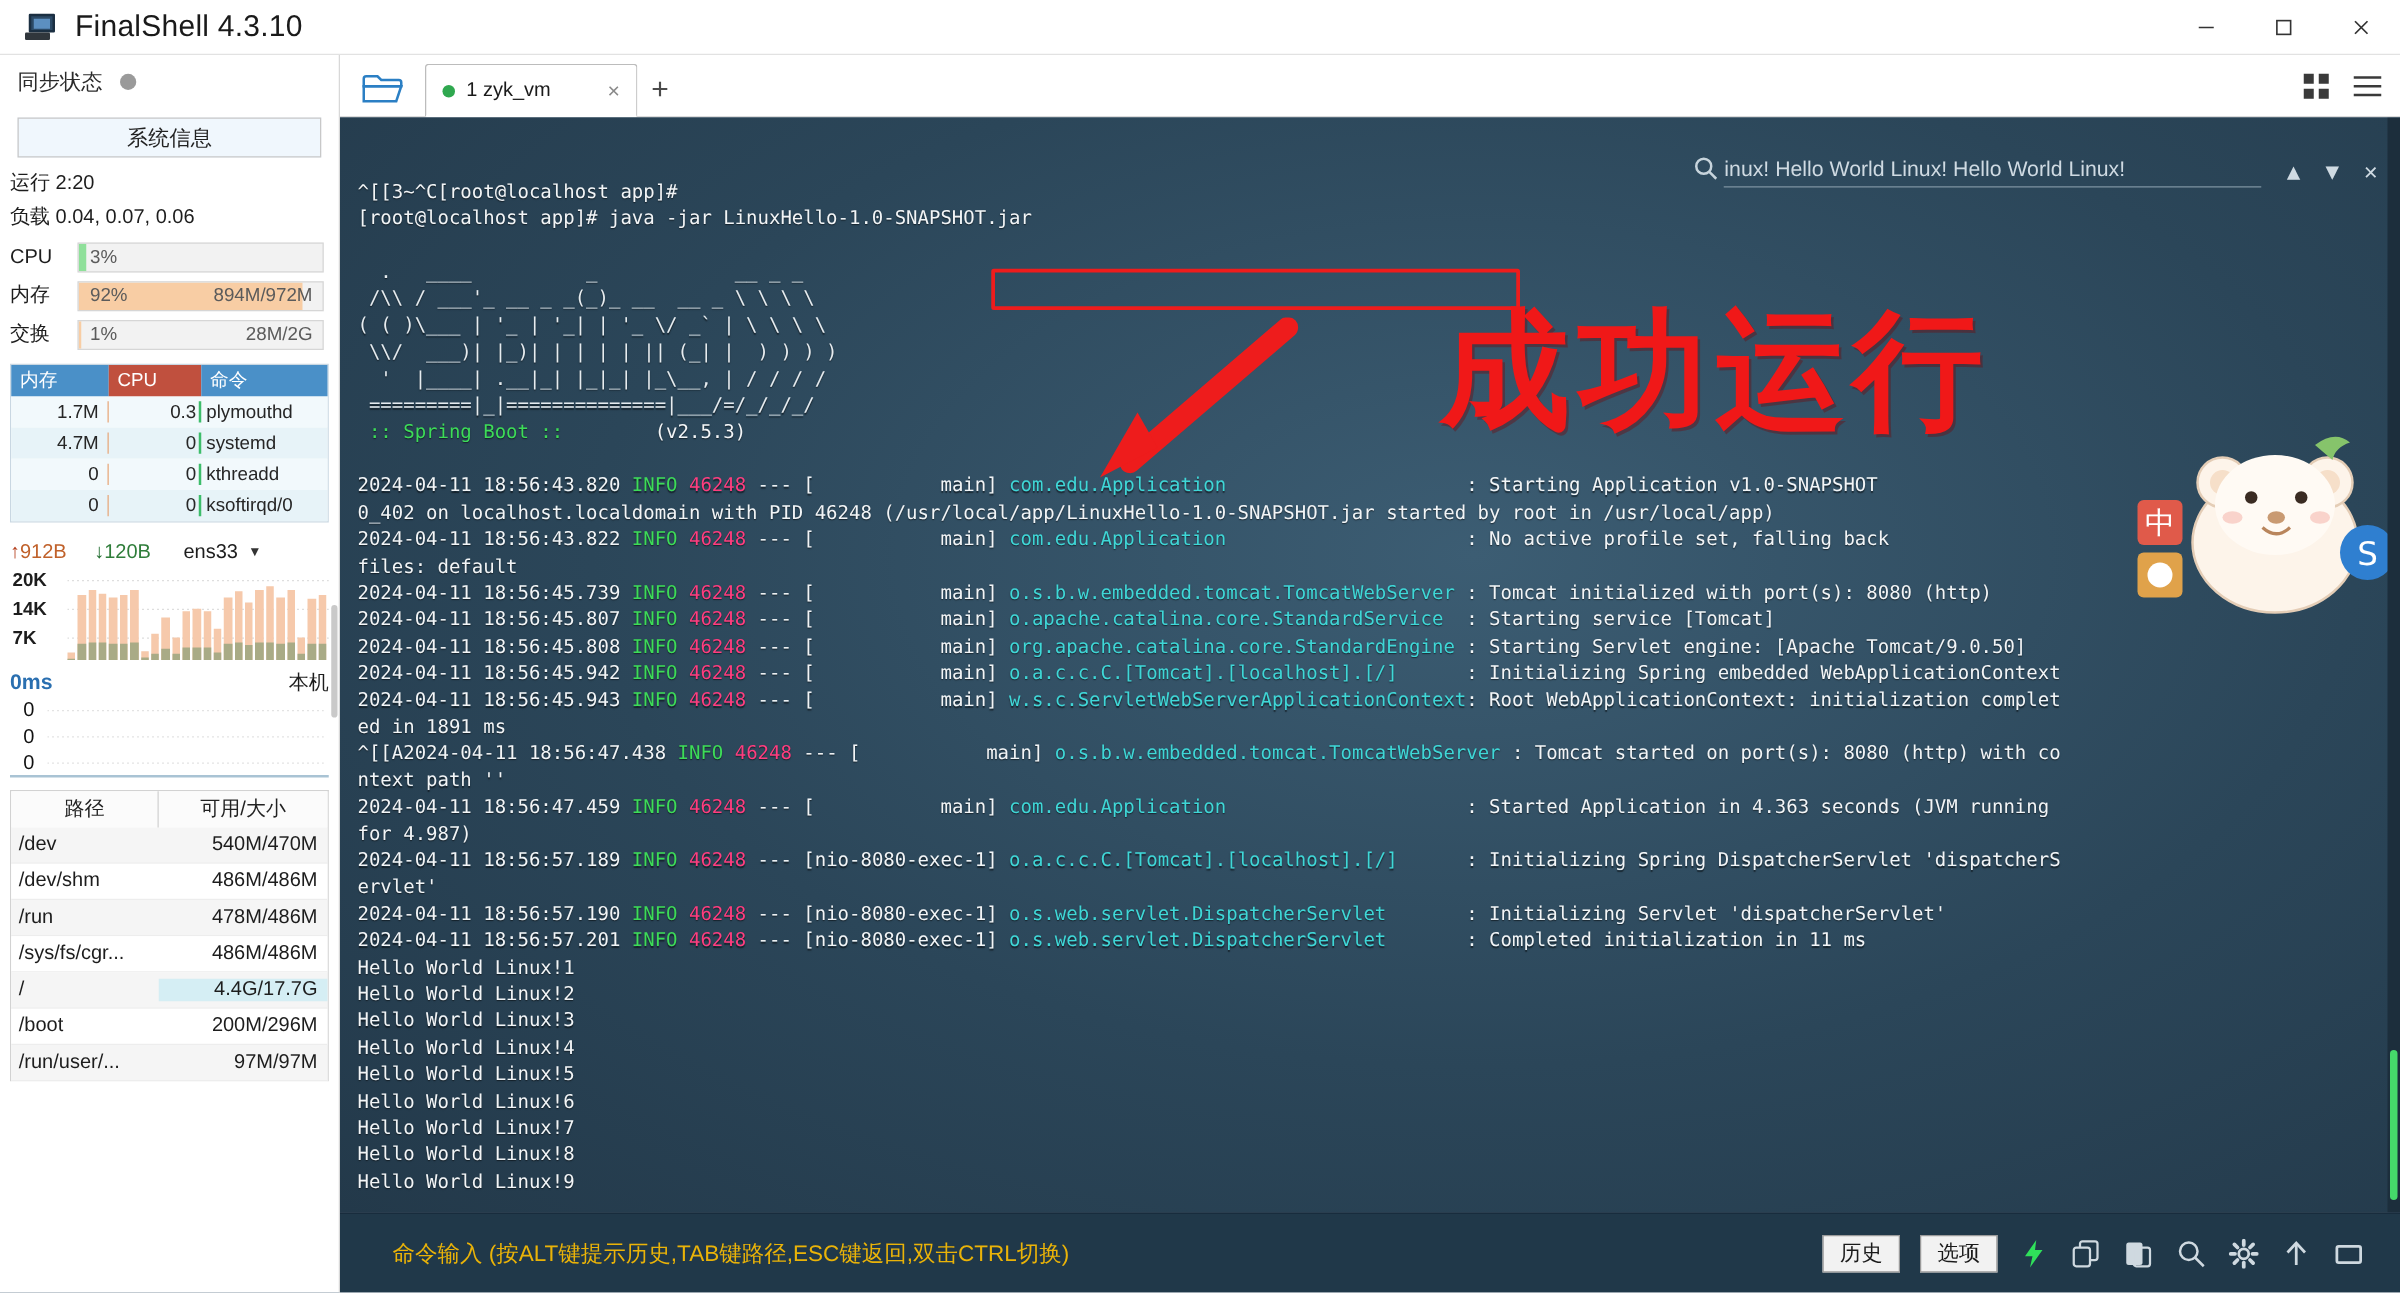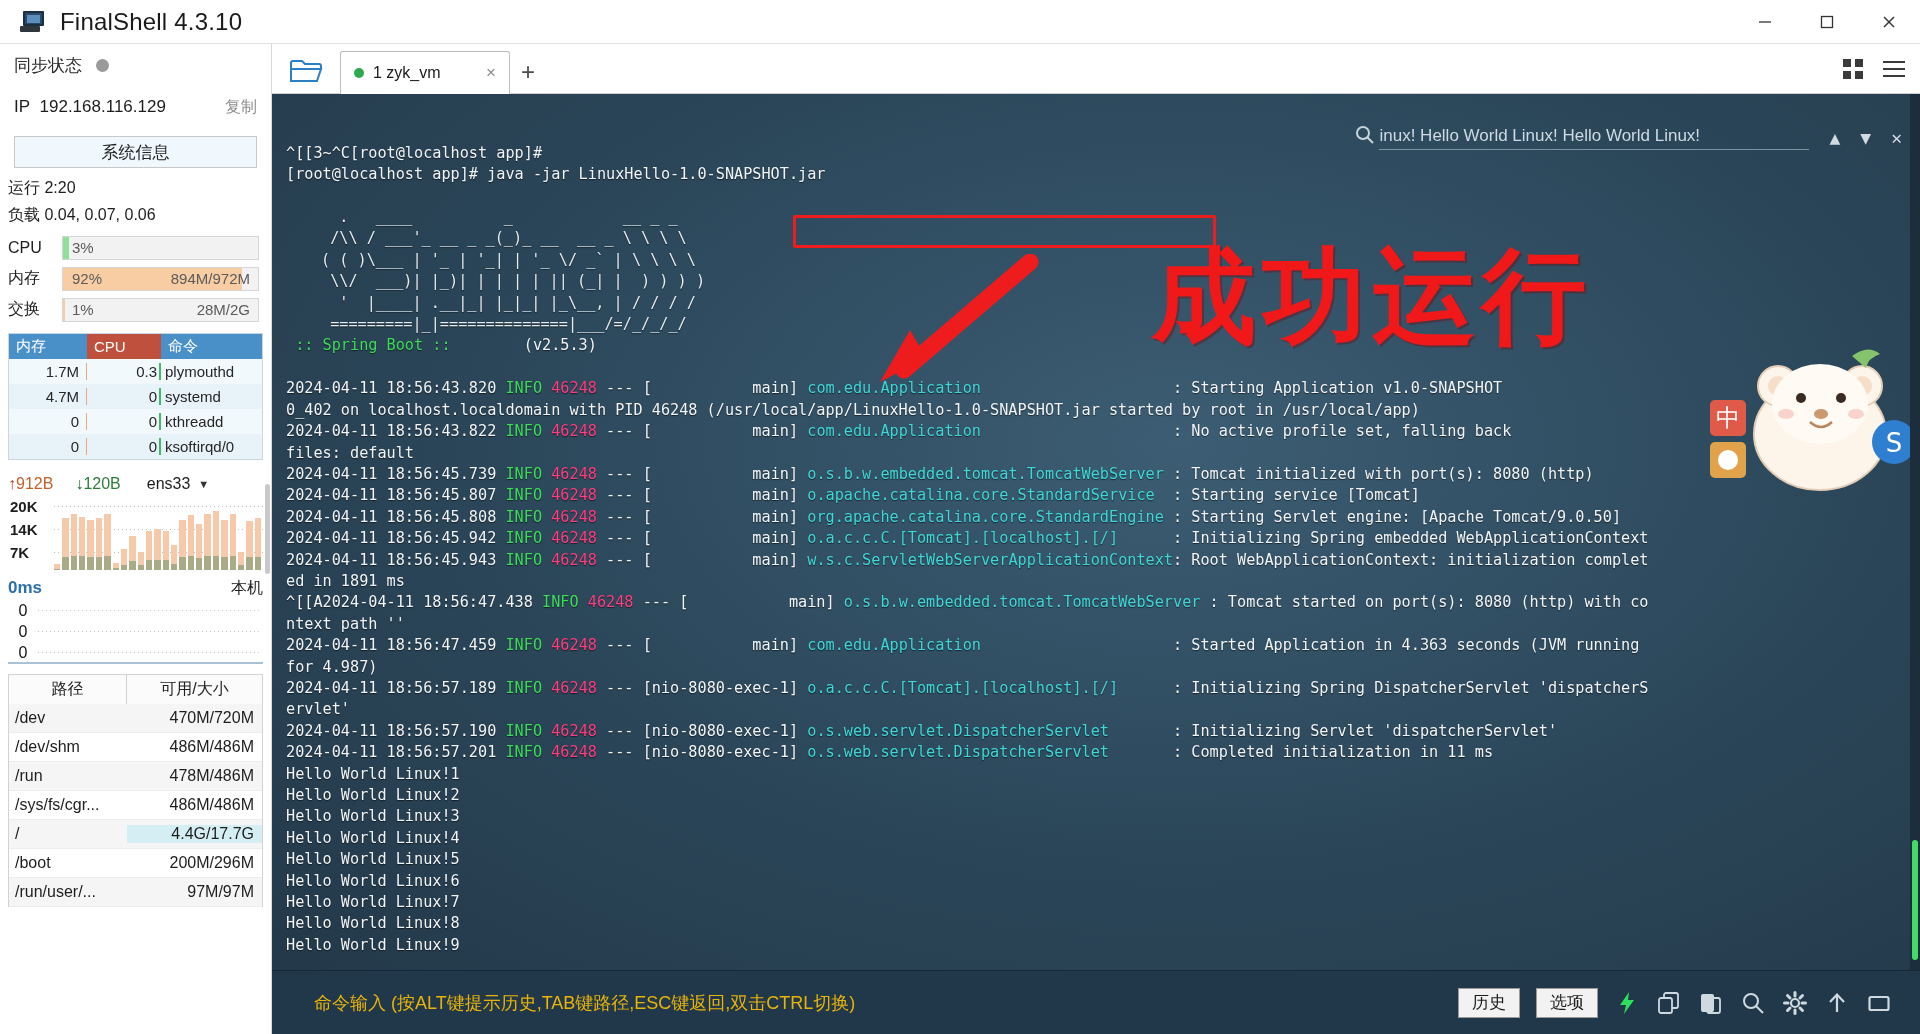--- a/index.html
+++ b/index.html
@@ -176,21 +176,21 @@
     line-height: 21.4px;
     padding: 6px 0 0 14px;
     color: #eef2f5;
     white-space: pre;
   }
   #terminal .ln { text-shadow: 0 1px 1px rgba(0,0,0,.55); }
   .c-white { color: #f2f5f7; }
   .c-green { color: #3ddc58; }
   .c-pink  { color: #ff3d7f; margin-top: 46px; }
   .c-cyan  { color: #3fd7d7; }
-  .c-dim   { color: #e6ecf0; margin-left: 35px; }
+  .c-dim   { color: #e6ecf0; }
 
   
   #term-search {
     position: absolute; right: 10px; top: 6px;
     display: flex; align-items: center; gap: 0;
     padding: 4px 8px;
   }
   #term-search .sicon { color: #c7d4dc; font-size: 20px; margin-right: 4px; }
   #term-search .sinput {
     width: 430px; font-family: "Liberation Sans", sans-serif; font-size: 17px;
@@ -267,24 +267,20 @@
 
 <div id="root">
 
   <div id="sidebar">
 
     <div class="sb-row" id="sync-row">
       <span id="sync-label">同步状态</span>
       <span id="sync-dot"></span>
     </div>
 
-    <div class="sb-row" id="ip-row">
-      <span id="ip-text"><span>IP</span>&nbsp;&nbsp;<span>192.168.116.129</span></span>
-      <span id="ip-copy">复制</span>
-    </div>
 
     <div id="sysinfo-btn">系统信息</div>
 
     <div id="uptime-row">运行 2:20</div>
     <div id="load-row">负载 0.04, 0.07, 0.06</div>
 
     <div id="meters">
         <div class="meter-row">
           <div class="meter-label">CPU</div>
           <div class="meter-bar">
@@ -458,21 +454,21 @@
     </div>
 
     <div id="disk-table">
       <div id="disk-head">
         <div class="c0">路径</div>
         <div class="c1">可用/大小</div>
       </div>
       <div id="disk-body">
           <div class="disk-row">
             <div class="c0">/dev</div>
-            <div class="c1">470M/720M</div>
+            <div class="c1">540M/470M</div>
           </div>
           <div class="disk-row">
             <div class="c0">/dev/shm</div>
             <div class="c1">486M/486M</div>
           </div>
           <div class="disk-row">
             <div class="c0">/run</div>
             <div class="c1">478M/486M</div>
           </div>
           <div class="disk-row">

